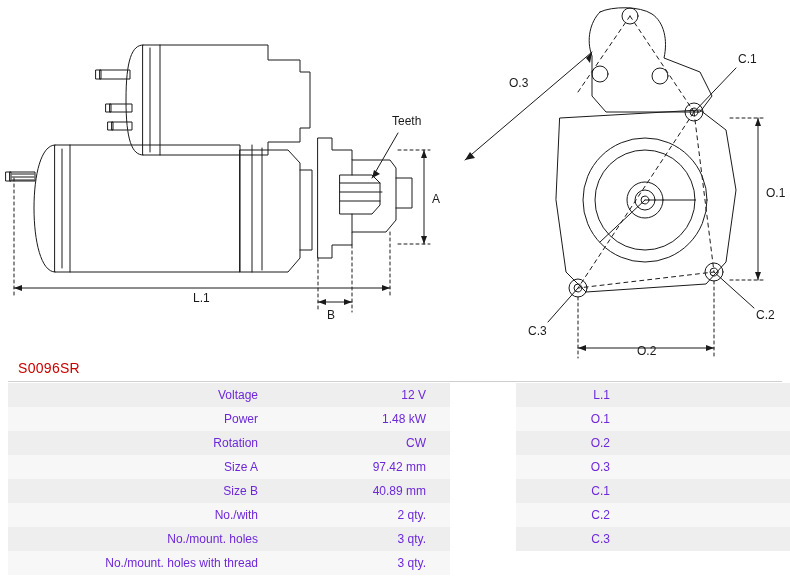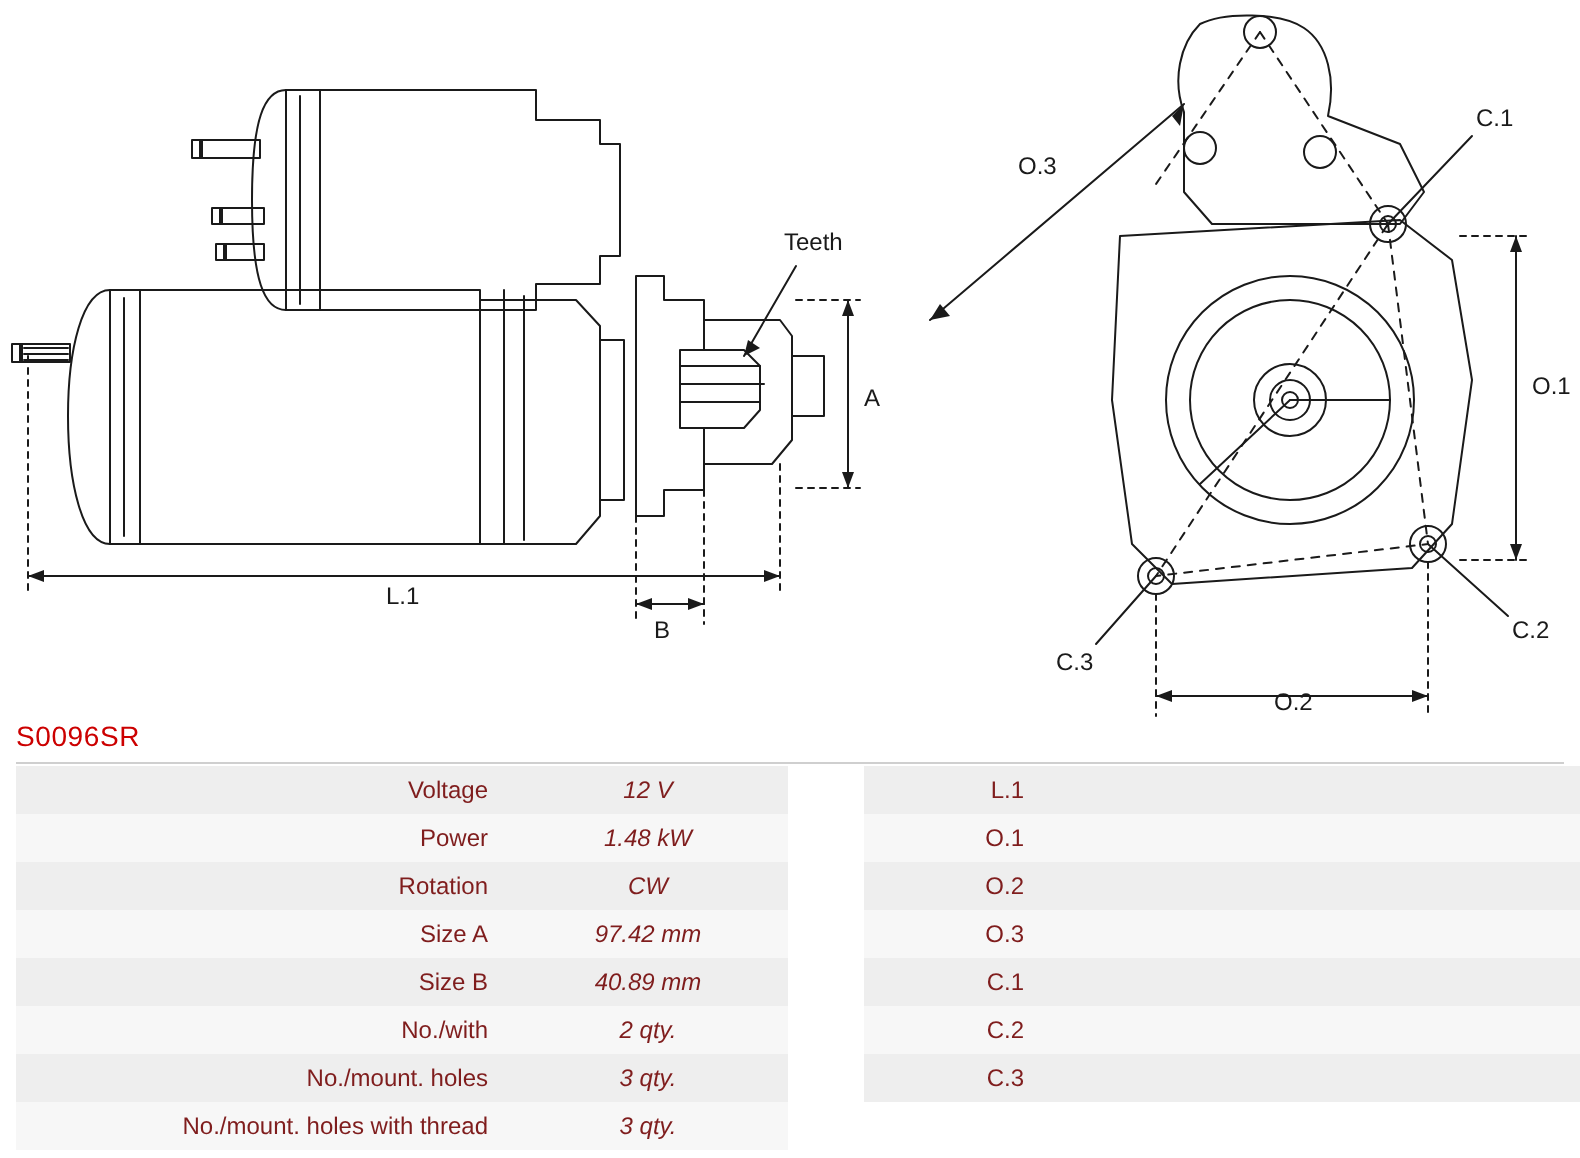--- a/index.html
+++ b/index.html
@@ -34,21 +34,21 @@
   .lbl {
     position: absolute;
     font-family: "Liberation Sans", sans-serif;
     font-size: 12px;
     color: #1a1a1a;
     white-space: nowrap;
   }
   
   .part-code {
     position: absolute;
-    left: 8px;
+    left: 18px;
     top: 360px;
     font-size: 14px;
     color: #cc0000;
     font-family: "Liberation Sans", sans-serif;
     letter-spacing: 0.3px;
   }
   .code-rule {
     position: absolute;
     left: 8px;
     top: 381px;
@@ -64,29 +64,29 @@
     width: 774px;
   }
   table.spec {
     border-collapse: collapse;
     width: 774px;
     table-layout: fixed;
     font-size: 12px;
   }
   table.spec td {
     height: 24px;
-    padding: 0 10px;
+    padding: 0 24px;
     border: none;
     vertical-align: middle;
-    color: #7f1d1d;
+    color: #6d28d9;
   }
   table.spec tr.odd td { background: #eeeeee; }
   table.spec tr.even td { background: #f7f7f7; }
   td.k1 { width: 226px; text-align: right; }
-  td.v1 { width: 120px; text-align: center; padding-right: 14px; font-style: italic; }
+  td.v1 { width: 120px; text-align: right; padding-right: 14px; }
   td.gap { width: 18px; background: #ffffff !important; padding: 0; }
   td.k2 { width: 70px; text-align: right; }
   td.v2 { width: 340px; text-align: right; padding-right: 14px; }
   td.blank { background: #ffffff !important; }
   .nowrap { white-space: nowrap; }
 </style>
 </head>
 <body>
 
 <div class="page">

